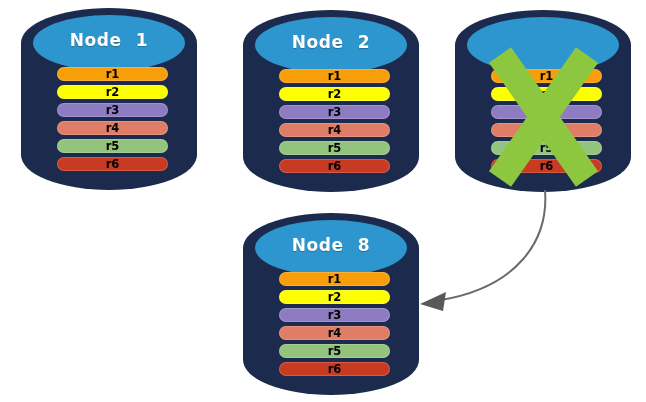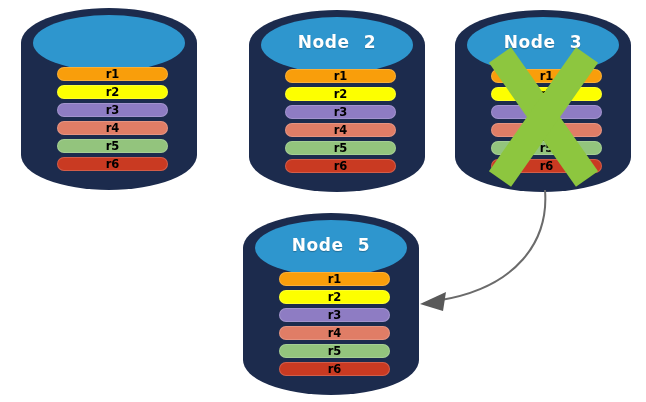--- a/index.html
+++ b/index.html
@@ -67,20 +67,21 @@
 </head>
 <body>
 
 <div class="canvas">
 
   <div class="node" style="left:20px;top:7px;">
     <svg class="cyl" viewBox="0 0 178 184">
       <path class="cyl-body" d="M 1 36 A 88 35 0 0 1 177 36 L 177 148 A 88 35 0 0 1 1 148 Z"></path>
       <ellipse class="cyl-top" cx="89" cy="36" rx="76" ry="28"></ellipse>
     </svg>
+    <div class="node-title">Node 1</div>
     <div class="rows">
       <div class="row" style="background: rgb(249, 158, 11);">
           <span>r1</span>
         </div>
       <div class="row" style="background: rgb(253, 255, 0);">
           <span>r2</span>
         </div>
       <div class="row" style="background: rgb(142, 124, 195);">
           <span>r3</span>
         </div>
@@ -89,21 +90,21 @@
         </div>
       <div class="row" style="background: rgb(147, 196, 125);">
           <span>r5</span>
         </div>
       <div class="row" style="background: rgb(201, 58, 34);">
           <span>r6</span>
         </div>
     </div>
   </div>
 
-  <div class="node" style="left:248px;top:9px;">
+  <div class="node" style="left:242px;top:9px;">
     <svg class="cyl" viewBox="0 0 178 184">
       <path class="cyl-body" d="M 1 36 A 88 35 0 0 1 177 36 L 177 148 A 88 35 0 0 1 1 148 Z"></path>
       <ellipse class="cyl-top" cx="89" cy="36" rx="76" ry="28"></ellipse>
     </svg>
     <div class="node-title">Node 2</div>
     <div class="rows">
       <div class="row" style="background: rgb(249, 158, 11);">
           <span>r1</span>
         </div>
       <div class="row" style="background: rgb(253, 255, 0);">
@@ -122,21 +123,20 @@
           <span>r6</span>
         </div>
     </div>
   </div>
 
   <div class="node" style="left:454px;top:9px;">
     <svg class="cyl" viewBox="0 0 178 184">
       <path class="cyl-body" d="M 1 36 A 88 35 0 0 1 177 36 L 177 148 A 88 35 0 0 1 1 148 Z"></path>
       <ellipse class="cyl-top" cx="89" cy="36" rx="76" ry="28"></ellipse>
     </svg>
-    <div class="node-title">Node 3</div>
     <div class="rows">
       <div class="row" style="background: rgb(249, 158, 11);">
           <span>r1</span>
         </div>
       <div class="row" style="background: rgb(253, 255, 0);">
           <span>r2</span>
         </div>
       <div class="row" style="background: rgb(142, 124, 195);">
           <span>r3</span>
         </div>
@@ -154,21 +154,21 @@
       <line x1="46" y1="46" x2="133" y2="170"></line>
       <line x1="133" y1="46" x2="46" y2="170"></line>
     </svg>
   </div>
 
   <div class="node" style="left:242px;top:212px;">
     <svg class="cyl" viewBox="0 0 178 184">
       <path class="cyl-body" d="M 1 36 A 88 35 0 0 1 177 36 L 177 148 A 88 35 0 0 1 1 148 Z"></path>
       <ellipse class="cyl-top" cx="89" cy="36" rx="76" ry="28"></ellipse>
     </svg>
-    <div class="node-title">Node 5</div>
+    <div class="node-title">Node 8</div>
     <div class="rows">
       <div class="row" style="background: rgb(249, 158, 11);">
           <span>r1</span>
         </div>
       <div class="row" style="background: rgb(253, 255, 0);">
           <span>r2</span>
         </div>
       <div class="row" style="background: rgb(142, 124, 195);">
           <span>r3</span>
         </div>

